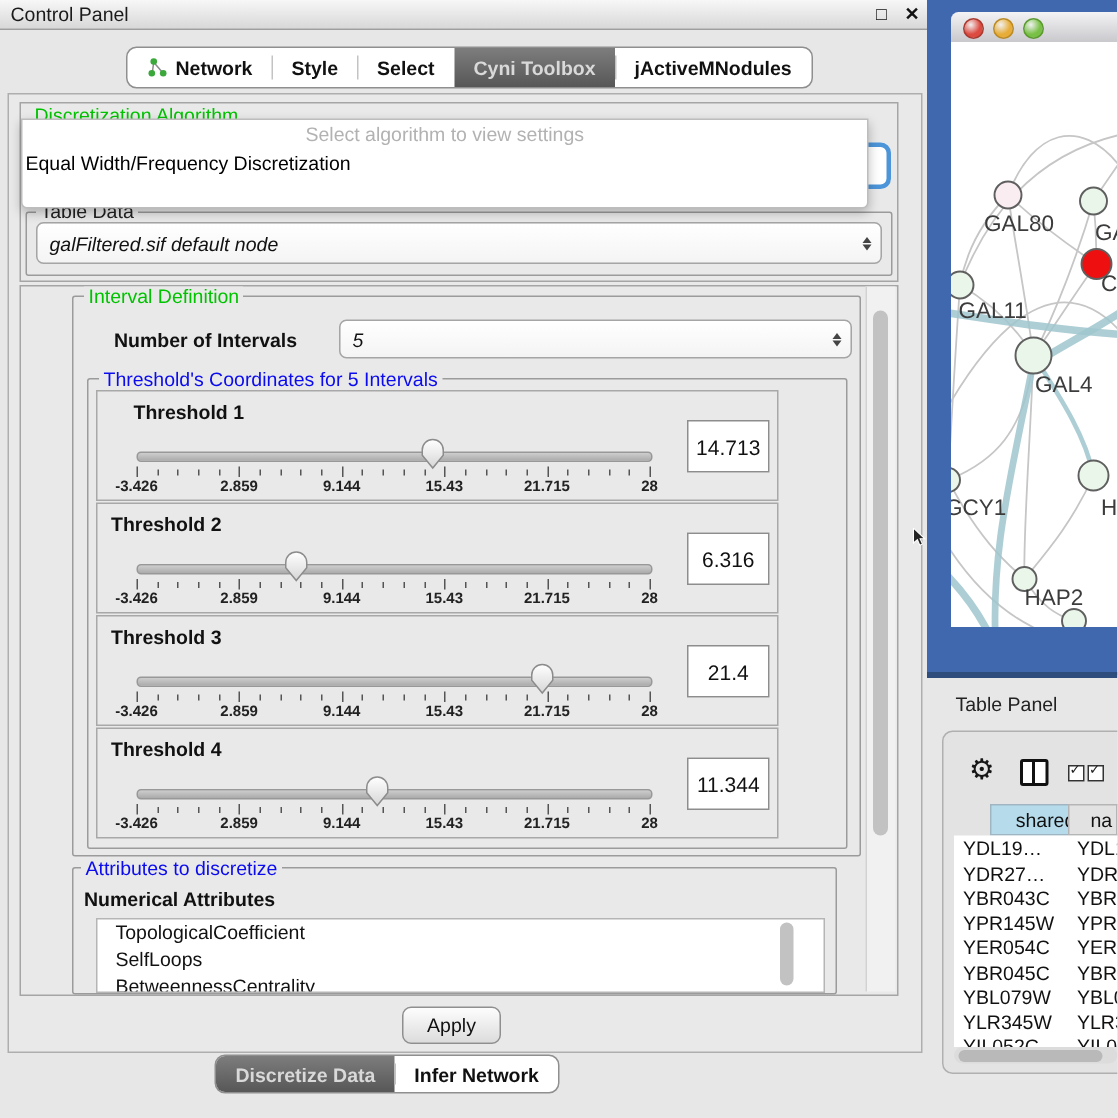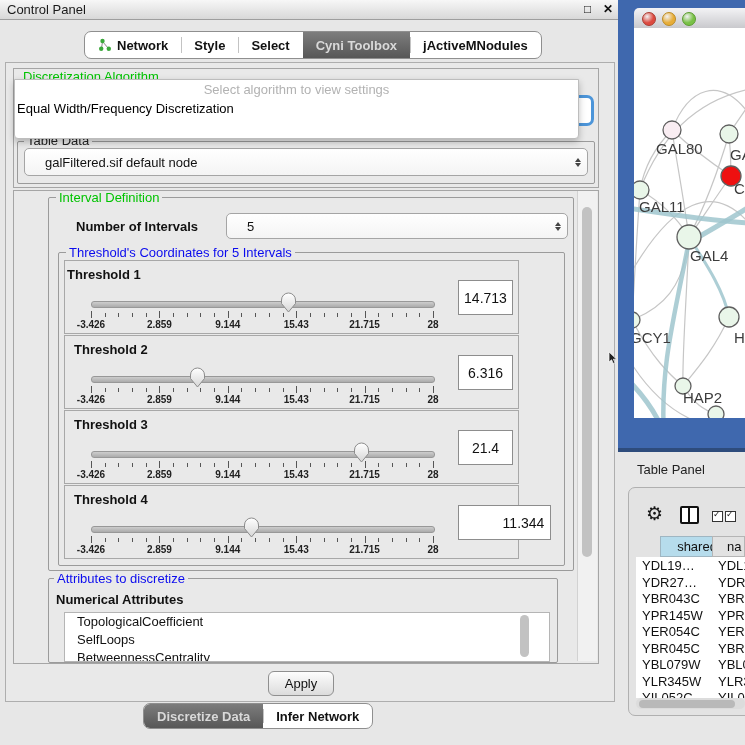--- a/index.html
+++ b/index.html
@@ -22,21 +22,21 @@
   .tab.sel::before{display:none!important;}
   
   .panel{background:#e9e9e9;border:1px solid #aeaeae;}
   .group{border:1px solid #9b9b9b;border-radius:2px;}
   .gtitle{position:absolute;font-size:13px;background:#e9e9e9;padding:0 3px;line-height:13px;}
   .green{color:#00c300;} .blue{color:#0b0bee;}
   .lbl{font-size:13px;font-weight:700;color:#111;}
   
   .combo{background:linear-gradient(#ffffff,#f4f4f4);border:1px solid #a5a5a5;
     border-radius:5px;display:flex;align-items:center;font-size:13px;color:#111;}
-  .combo .val{padding-left:20px;flex:1;overflow:hidden;white-space:nowrap;}
+  .combo .val{padding-left:8px;flex:1;overflow:hidden;white-space:nowrap;font-style:italic;}
   .stepper{width:18px;display:flex;flex-direction:column;align-items:center;
     justify-content:center;gap:1px;color:#444;}
   .stepper i{border-left:3.5px solid transparent;border-right:3.5px solid transparent;display:block;}
   .stepper .up{border-bottom:4px solid #444;} .stepper .dn{border-top:4px solid #444;}
   
   .popup{background:#fff;border:1px solid #bdbdbd;border-radius:0 0 4px 4px;
     box-shadow:0 3px 7px rgba(0,0,0,.25);z-index:30;}
   .popup .row{height:19px;line-height:19px;font-size:13px;white-space:nowrap;overflow:hidden;}
   .popup .prompt{text-align:center;color:#b2b2b2;}
   .popup .opt{padding-left:2px;color:#000;}
@@ -138,21 +138,21 @@
     <span class="stepper">
         <i class="up"></i>
         <i class="dn"></i>
       </span>
   </div>
 
   <div class="abs group" style="left:58px;top:252px;width:505px;height:312px;"></div>
   <div class="abs gtitle blue" style="left:66px;top:246px;">Threshold's Coordinates for 5 Intervals</div>
   <div id="thresholdRows" class="abs" style="left:0;top:0;">
       <div class="abs throw" style="left: 64px; top: 260px; width: 453px; height: 72px;">
-        <div class="abs lbl" style="left: 2px; top: 6px;">Threshold 1</div>
+        <div class="abs lbl" style="left: 24px; top: 6px;">Threshold 1</div>
         <div class="track" style="left: 26px; top: 40px; width: 342px;"></div>
         <div class="tick" style="left: 26px; top: 50px; height: 7px;"></div>
         <div class="ticklbl" style="left: 26px; top: 58px;">-3.426</div>
         <div class="tick" style="left: 39.68px; top: 52px; height: 4px;"></div>
         <div class="tick" style="left: 53.36px; top: 52px; height: 4px;"></div>
         <div class="tick" style="left: 67.04px; top: 52px; height: 4px;"></div>
         <div class="tick" style="left: 80.72px; top: 52px; height: 4px;"></div>
         <div class="tick" style="left: 94.4px; top: 50px; height: 7px;"></div>
         <div class="ticklbl" style="left: 94.4px; top: 58px;">2.859</div>
         <div class="tick" style="left: 108.08px; top: 52px; height: 4px;"></div>
@@ -319,21 +319,21 @@
         <div class="ticklbl" style="left: 368px; top: 58px;">28</div>
         <svg class="thumb" width="17" height="22" style="left: 178.238px; top: 31px;">
           <defs>
             <linearGradient id="tg3" x1="0" y1="0" x2="0" y2="1">
               <stop offset="0" stop-color="#ffffff"></stop>
               <stop offset="1" stop-color="#d6d6d6"></stop>
             </linearGradient>
           </defs>
           <path d="M1.5,8 a7,7 0 0 1 14,0 v3.5 L8.5,20 L1.5,11.5 Z" fill="url(#tg3)" stroke="#8c8c8c" stroke-width="1"></path>
         </svg>
-        <div class="valbox" style="left: 393px; top: 19px; width: 53px; height: 33px; padding-left: 38px;">11.344</div>
+        <div class="valbox" style="left: 393px; top: 19px; width: 53px; height: 33px;">11.344</div>
       </div>
     </div>
 
   <div class="abs group" style="left:48px;top:578px;width:508px;height:83px;"></div>
   <div class="abs gtitle blue" style="left:54px;top:572px;">Attributes to discretize</div>
   <div class="abs lbl" style="left:56px;top:592px;">Numerical Attributes</div>
   <div class="abs list" id="attrList" style="left:64px;top:612px;width:484px;height:48px;">
       <div class="li">TopologicalCoefficient</div>
       <div class="li">SelfLoops</div>
       <div class="li">BetweennessCentrality</div>

